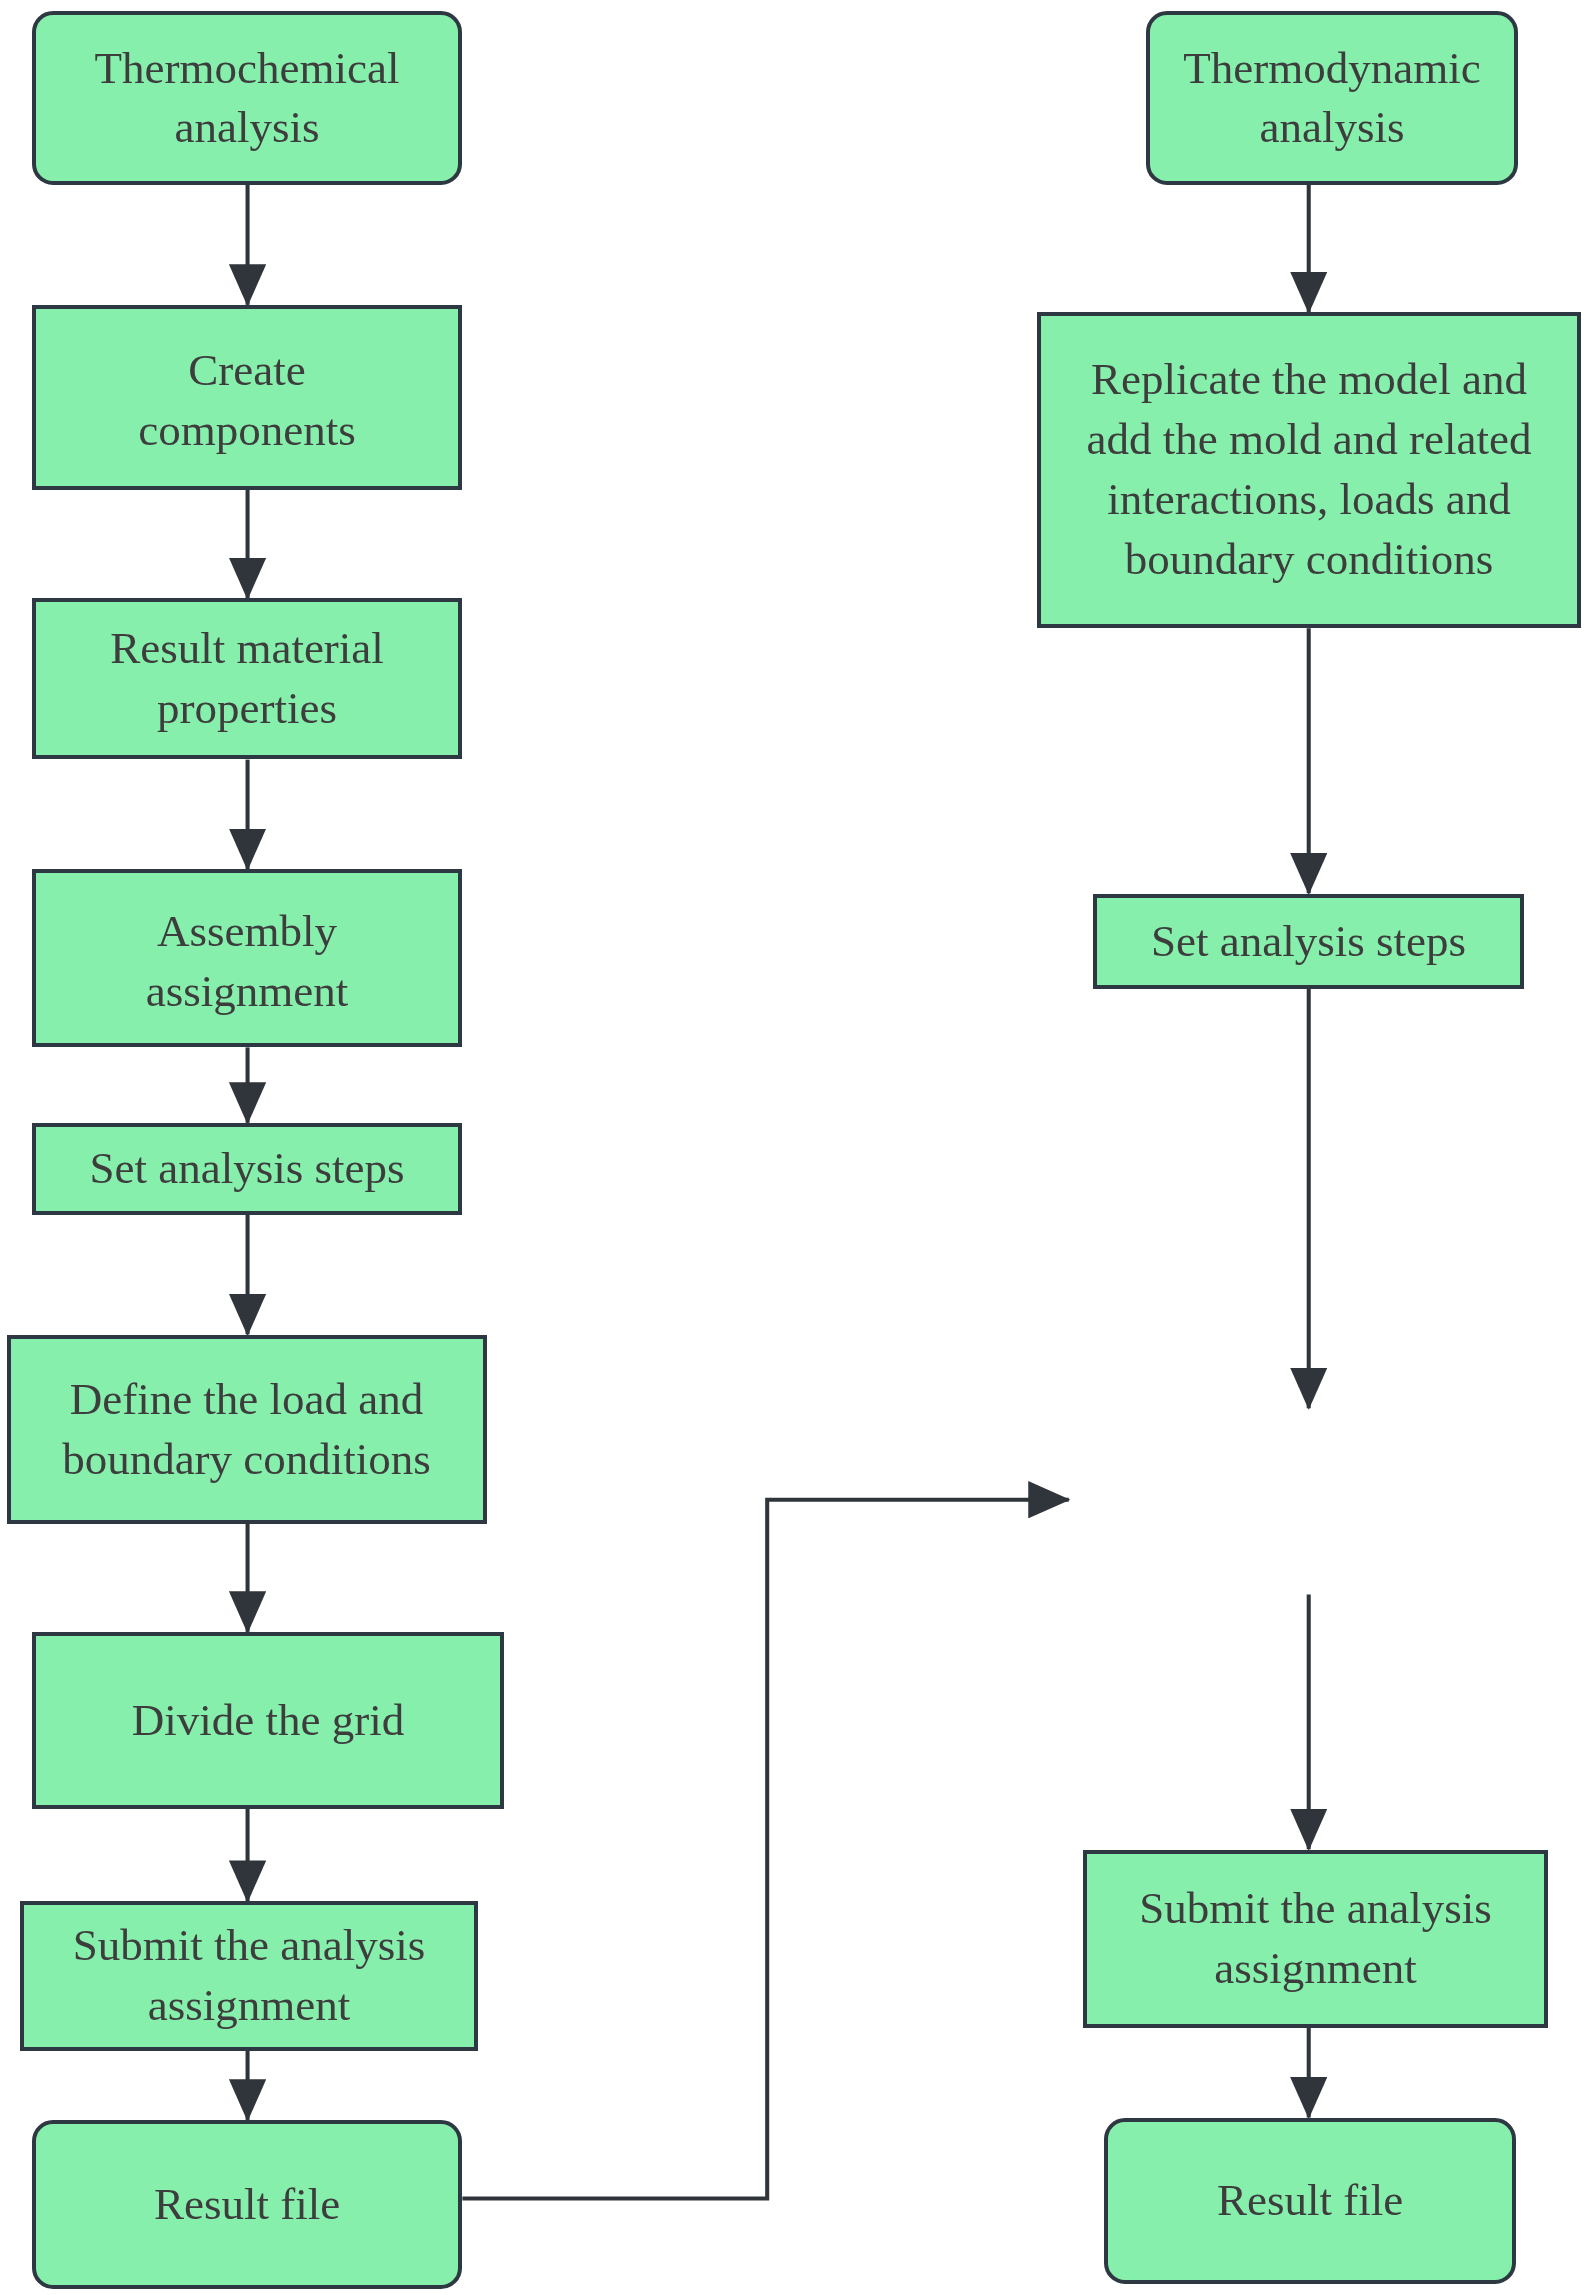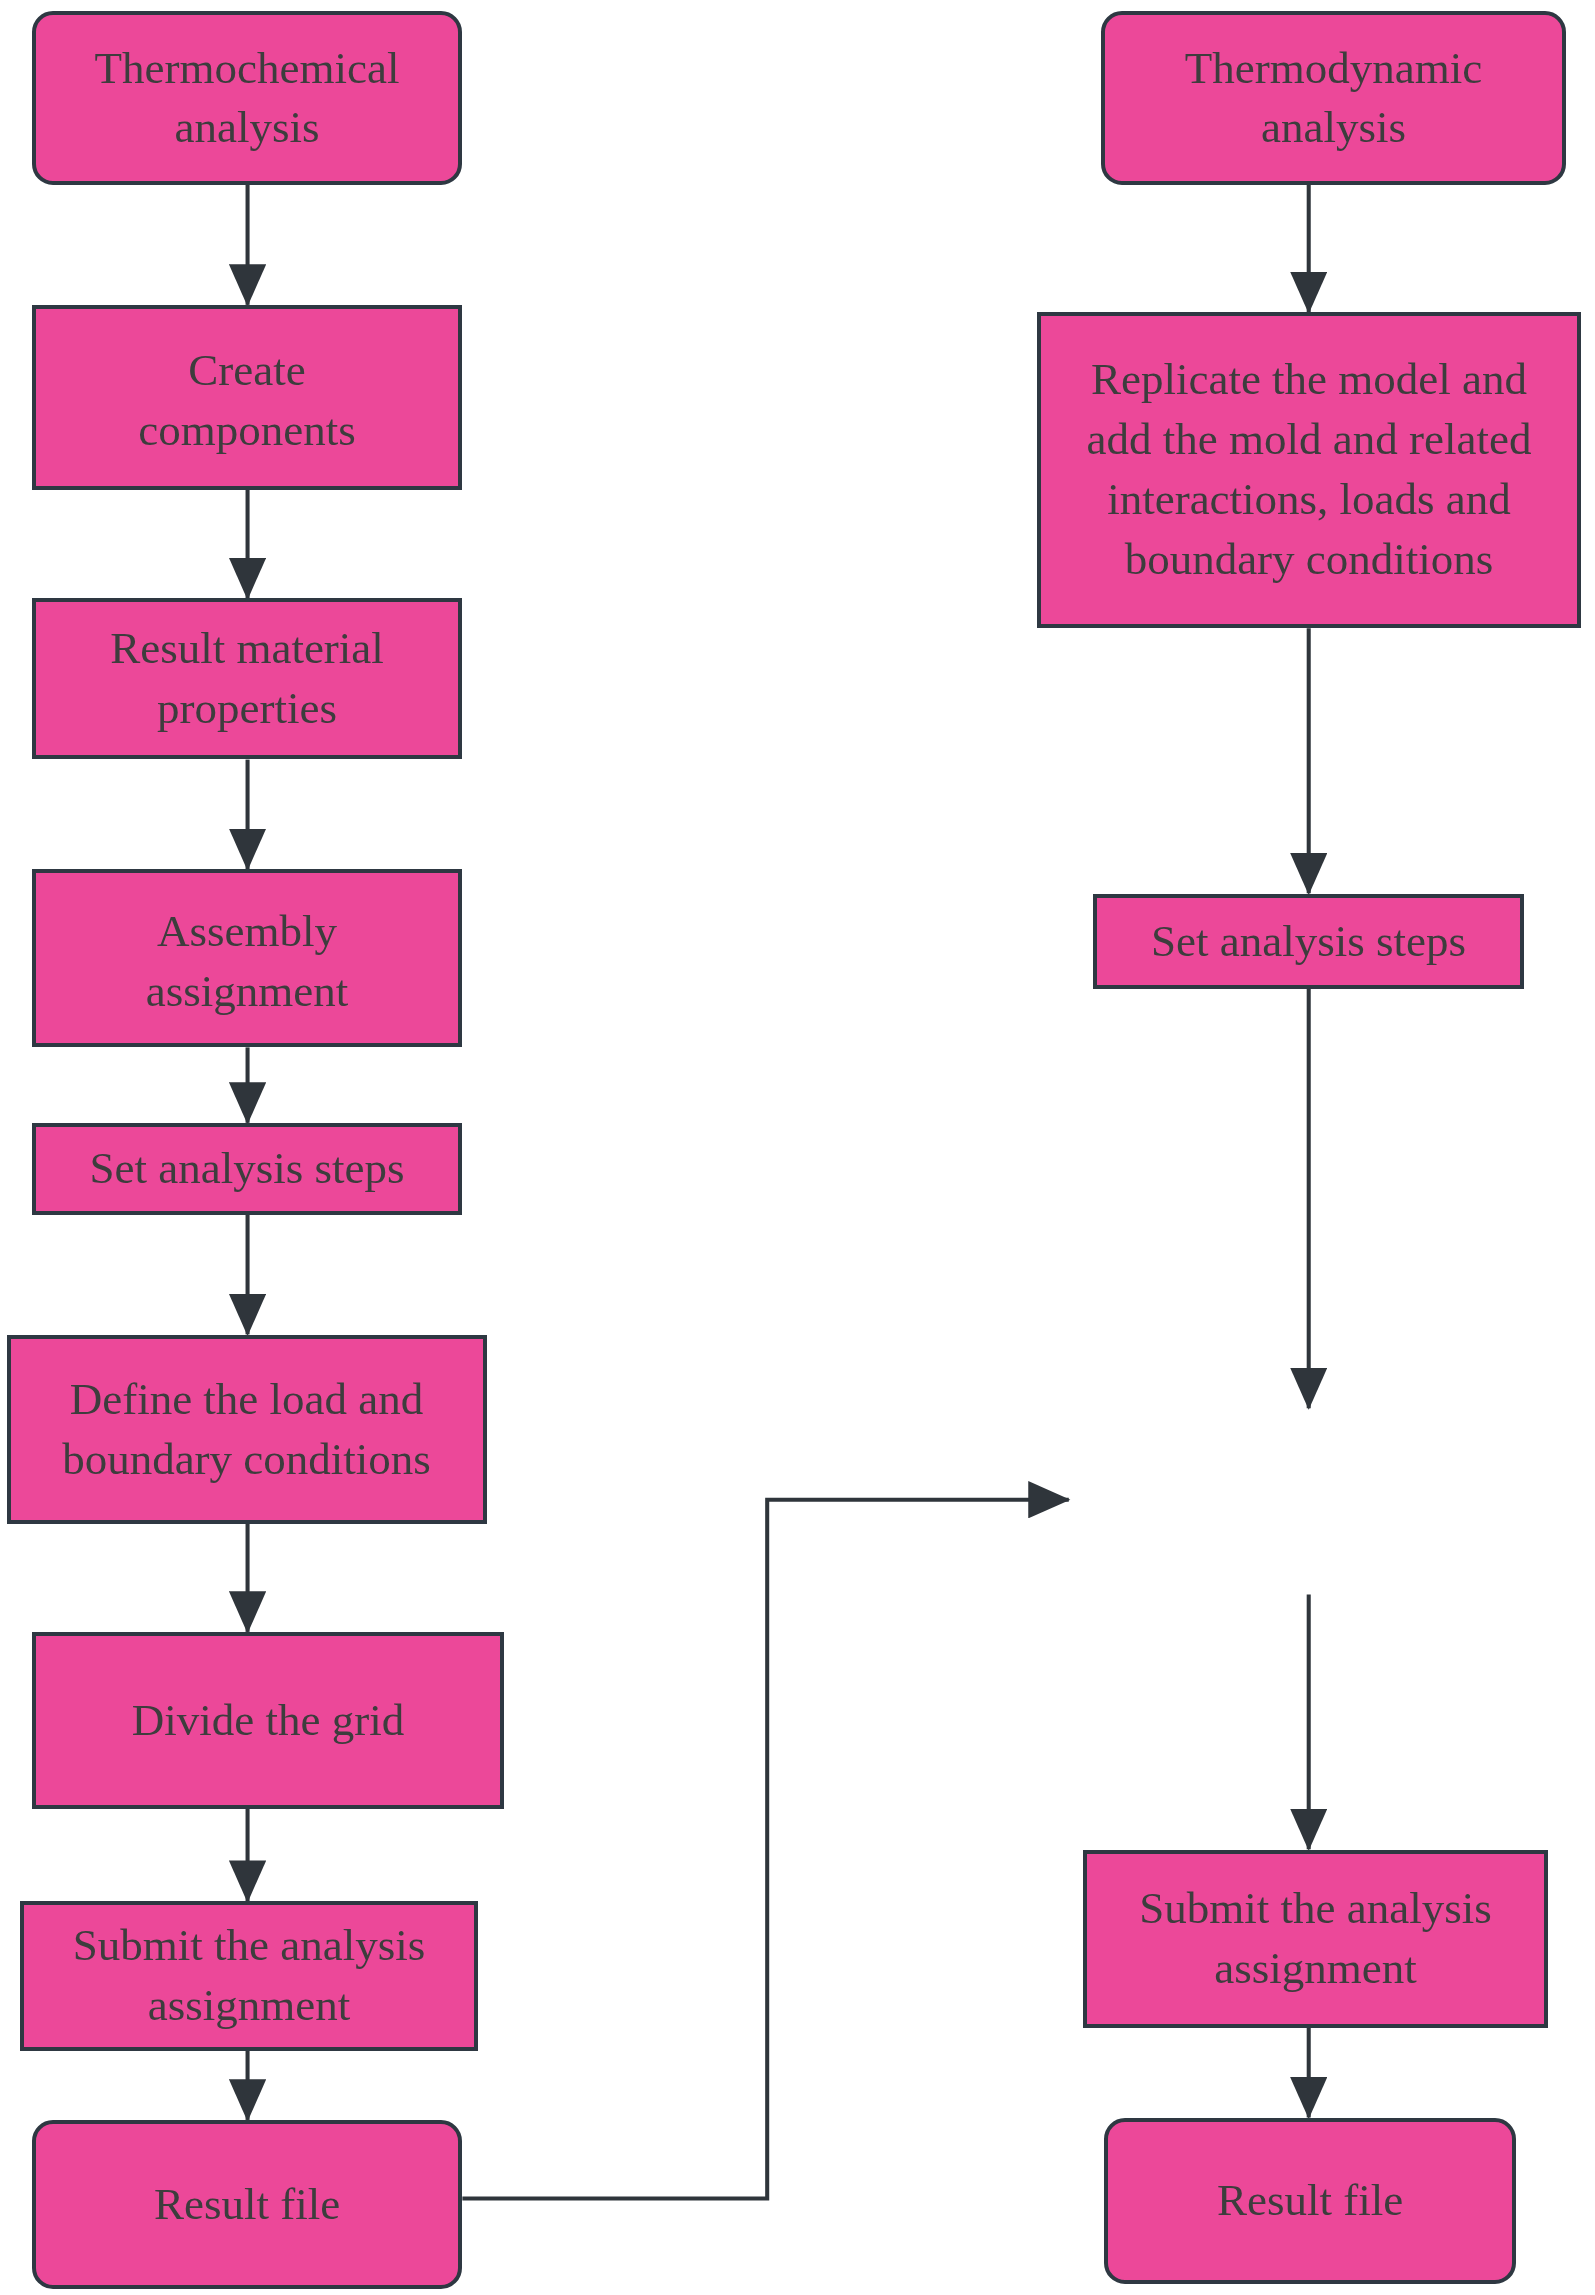--- a/index.html
+++ b/index.html
@@ -9,21 +9,21 @@
     background:#ffffff;
     font-family:"Liberation Serif", serif;
     overflow:hidden;
   }
   .wires{position:absolute;left:0;top:0;width:1596px;height:2295px;}
   .wire{fill:none;stroke:#2f353b;stroke-width:5px;}
   .node{
     position:absolute;
     box-sizing:border-box;
     border:4px solid #2e3842;
-    background:#ec4899;
+    background:#86efac;
     display:flex;align-items:center;justify-content:center;
     text-align:center;
     color:#3d3d3d;
     font-size:45px;
     line-height:1.33;
     padding:8px 19.5px;
   }
   .rounded{border-radius:21px;}
   .node span{display:inline-block;}
   .narrow span{max-width:268px;margin-top:7px;}
@@ -87,21 +87,21 @@
   </div>
 
   <div class="node" style="left:20px;top:1901px;width:458px;height:150px">
     <span>Submit the analysis assignment</span>
   </div>
 
   <div class="node rounded" style="left:32px;top:2120px;width:430px;height:169px">
     <span>Result file</span>
   </div>
 
-  <div class="node rounded" style="left:1101px;top:11.4px;width:465px;height:174px">
+  <div class="node rounded" style="left:1146px;top:11.4px;width:372px;height:174px">
     <span>Thermodynamic analysis</span>
   </div>
 
   <div class="node" style="left:1037px;top:312px;width:544px;height:316px">
     <span>Replicate the model and add the mold and related interactions, loads and boundary conditions</span>
   </div>
 
   <div class="node" style="left:1093px;top:894px;width:431px;height:95px">
     <span>Set analysis steps</span>
   </div>

